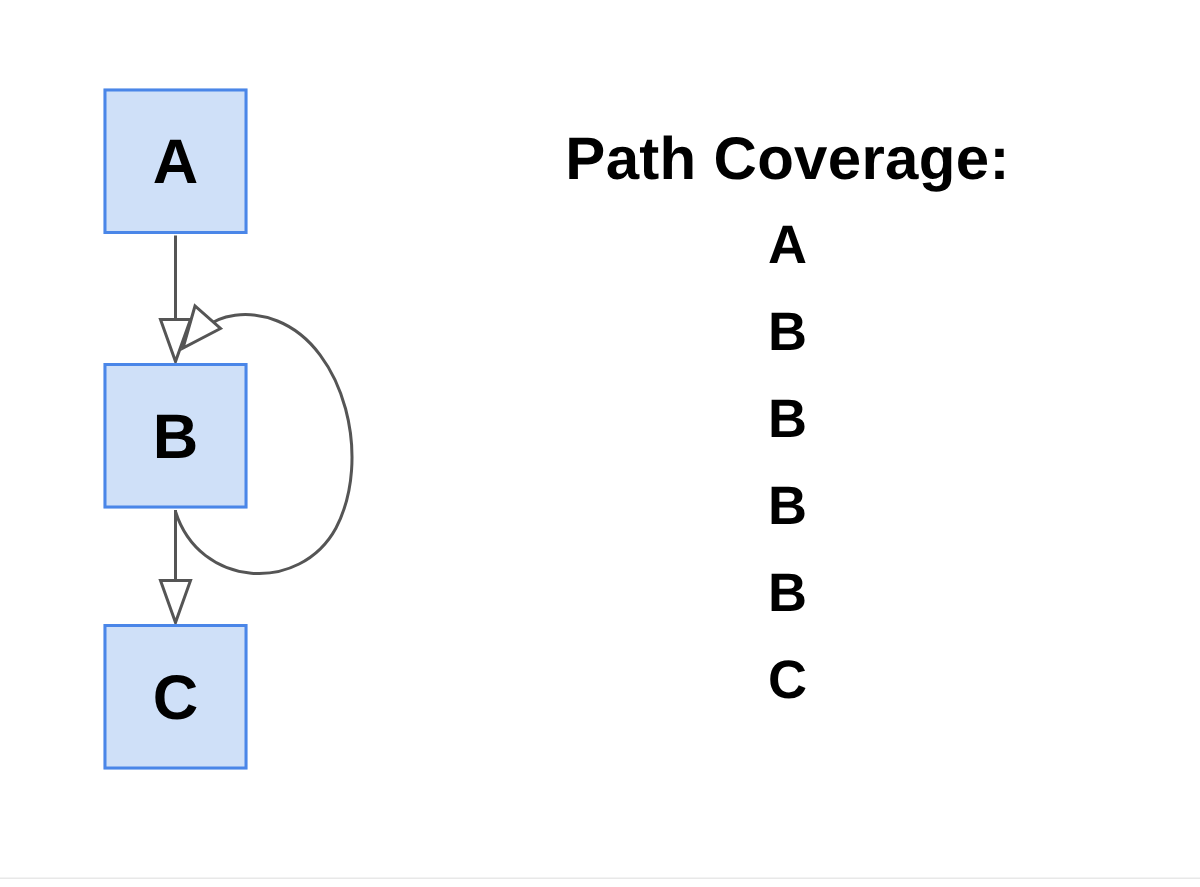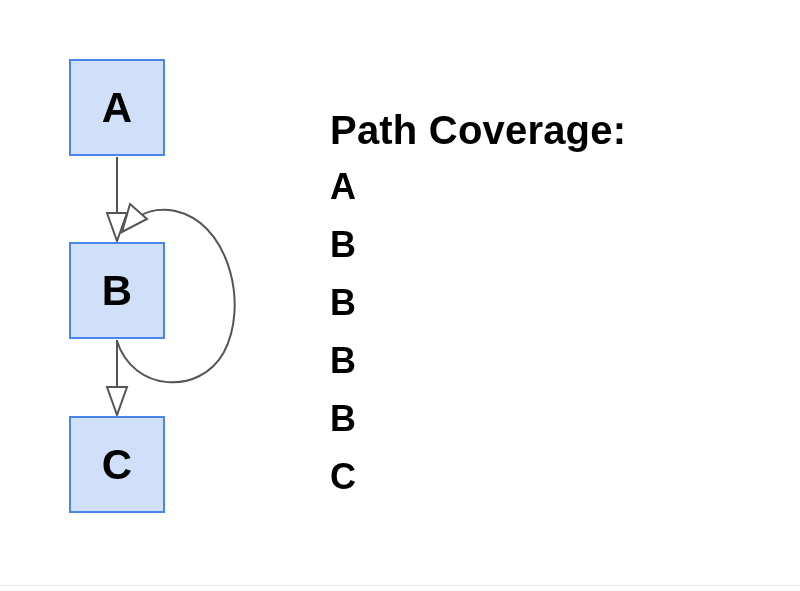--- a/index.html
+++ b/index.html
@@ -52,21 +52,21 @@
     height: 591px;
     pointer-events: none;
   }
 
   
   #coverage-panel {
     position: absolute;
     left: 330px;
     top: 84px;
     width: 390px;
-    margin-top: 24px;
+    text-align: center;
   }
   #coverage-title {
     font-size: 40px;
     font-weight: bold;
     color: #000000;
     line-height: 1.12;
     letter-spacing: 0.2px;
     font-family: "Liberation Sans", sans-serif;
     white-space: nowrap;
   }

